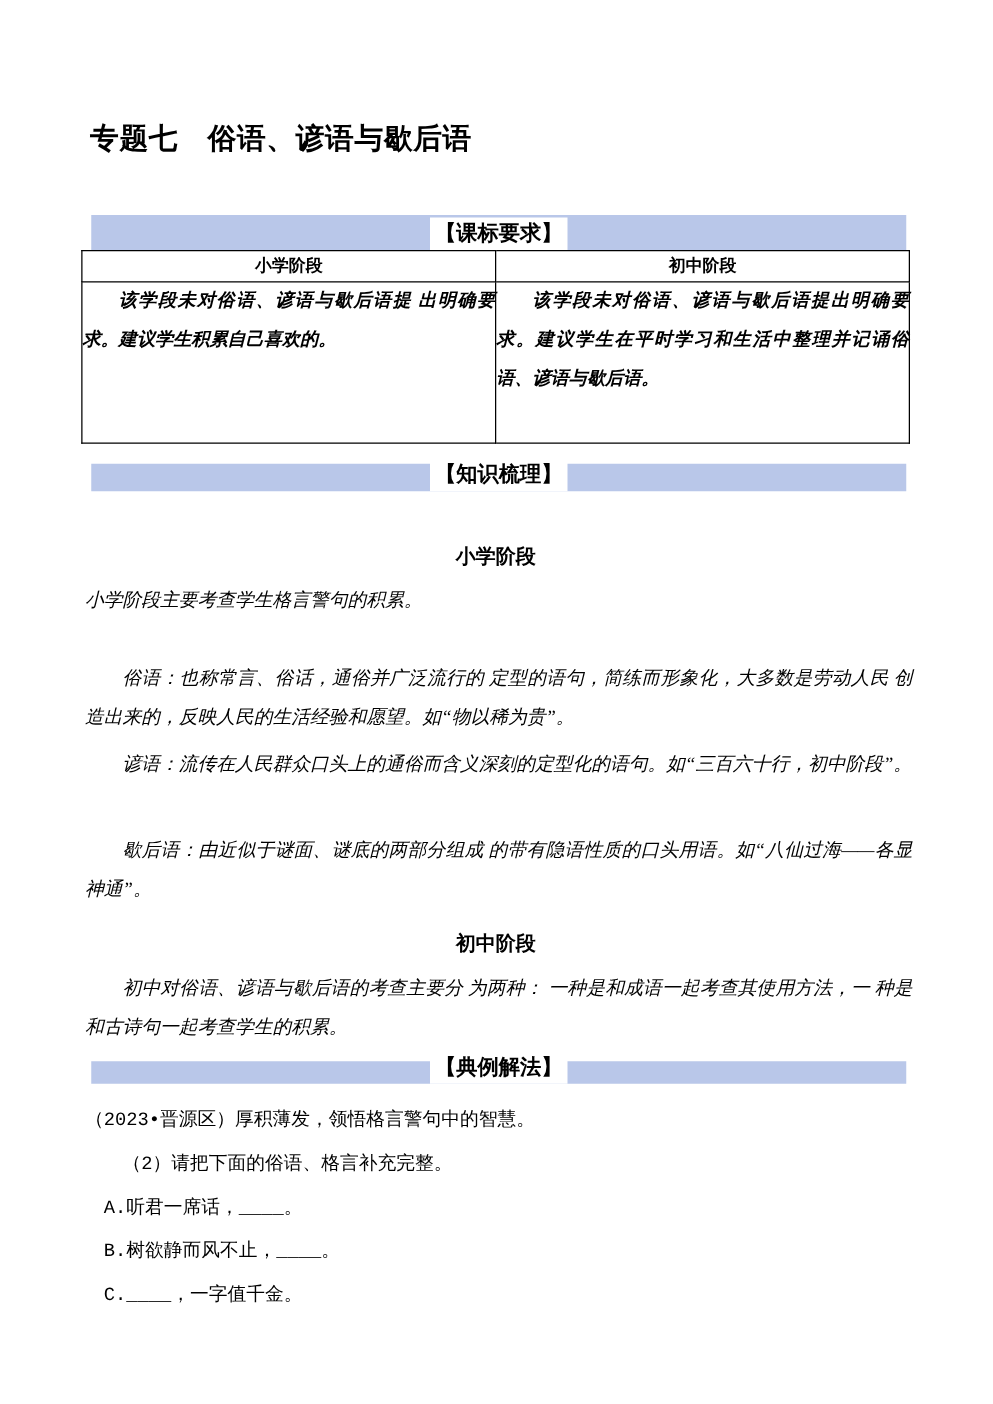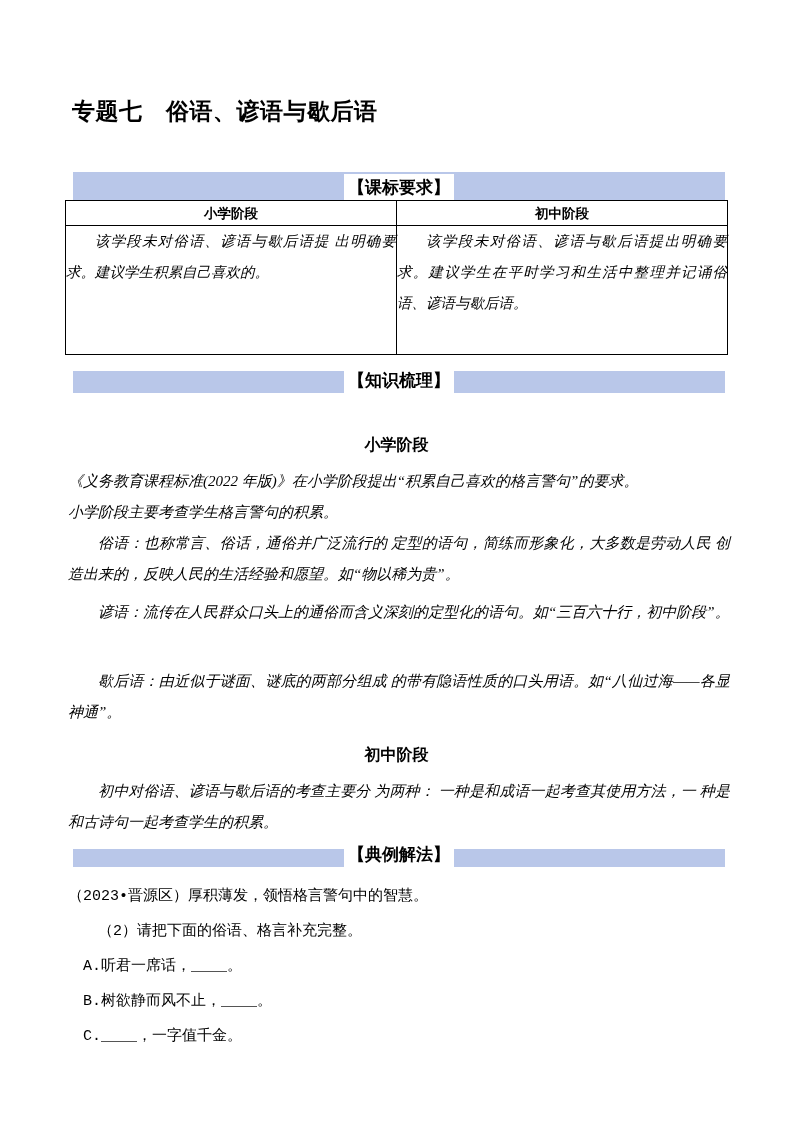--- a/index.html
+++ b/index.html
@@ -82,20 +82,21 @@
     padding: 0 2px;
   }
   .req-cell {
     height: 128px;
     font-family: "Liberation Serif", "DejaVu Serif", serif;
     font-size: 14.5px;
     line-height: 31px;
     padding: 4px 9px 0 9px;
     text-align: justify;
     font-style: italic;
+    font-weight: bold;
   }
   .req-cell p { margin: 0; text-indent: 2em; }
 
   
   .kai {
     font-family: "Liberation Serif", "DejaVu Serif", serif;
     font-style: italic;
     font-size: 15px;
     line-height: 31px;
     text-align: justify;
@@ -174,21 +175,20 @@
   </tbody>
     </table>
 
   <div class="banner" id="banner-zhishi">
     <span class="banner-label">【知识梳理】</span>
   </div>
 
   <div class="sub-head" id="sub-xiaoxue">小学阶段</div>
 
   <div class="para kai" id="p-kebiao2022">
-    <p>《义务教育课程标准(2022 年版)》在小学阶段提出“积累自己喜欢的格言警句”的要求。</p>
     <p>小学阶段主要考查学生格言警句的积累。</p>
   </div>
 
   <div class="para kai" id="p-suyu">
     <p class="indent">俗语：也称常言、俗话，通俗并广泛流行的 定型的语句，简练而形象化，大多数是劳动人民 创造出来的，反映人民的生活经验和愿望。如“物以稀为贵”。</p>
   </div>
 
   <div class="para kai" id="p-yanyu">
     <p class="indent">谚语：流传在人民群众口头上的通俗而含义深刻的定型化的语句。如“三百六十行，初中阶段”。</p>
   </div>

